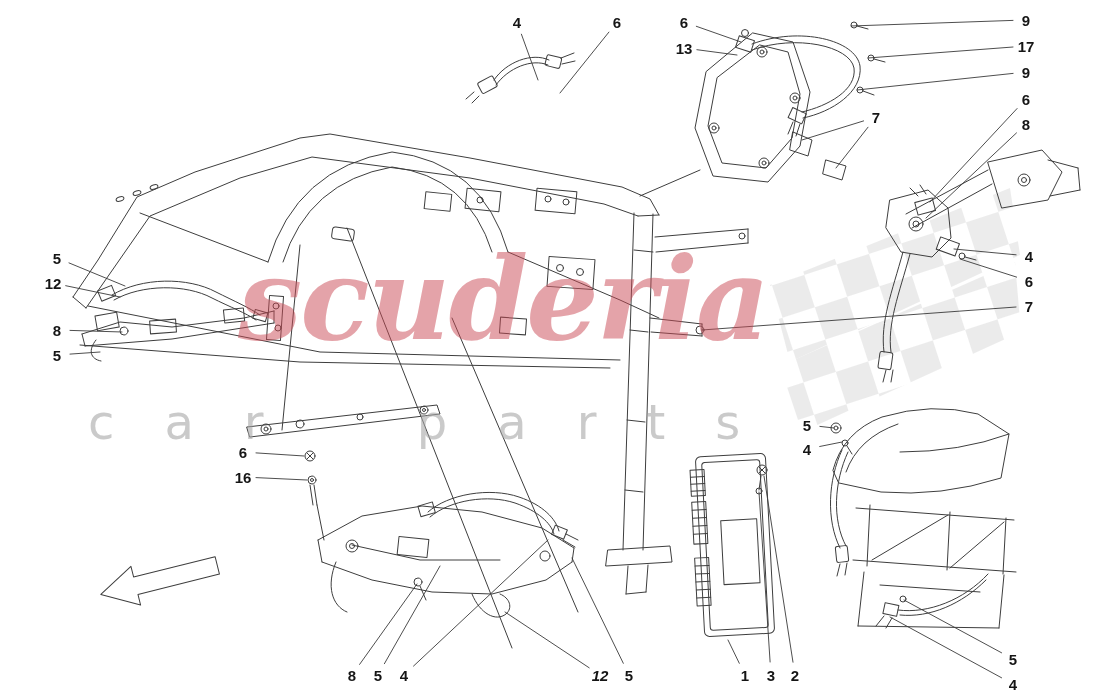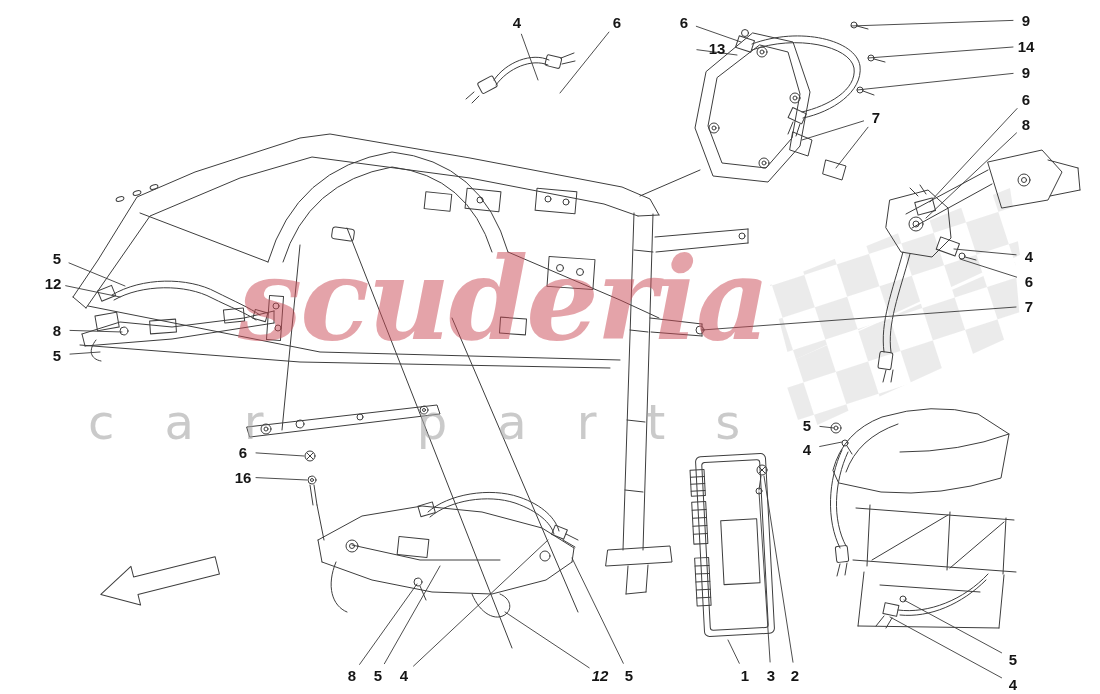--- a/index.html
+++ b/index.html
@@ -281,23 +281,23 @@
       </g>
   </svg>
 
   <div class="wm-brand" data-name="watermark-brand" style="color: rgb(203, 74, 85);">scuderia</div>
   <div class="wm-sub" data-name="watermark-sub" style="color: rgb(168, 168, 168);">car parts</div>
 
   <div class="callout-layer" id="callout-layer" data-name="callout-layer">
       <div class="callout" data-name="part-callout-4" style="left: 517px; top: 22px;">4</div>
       <div class="callout" data-name="part-callout-6" style="left: 617px; top: 22px;">6</div>
       <div class="callout" data-name="part-callout-6" style="left: 684px; top: 22px;">6</div>
-      <div class="callout" data-name="part-callout-13" style="left: 684px; top: 48px; margin-left: 33px;">13</div>
+      <div class="callout" data-name="part-callout-13" style="left: 684px; top: 48px;">13</div>
       <div class="callout" data-name="part-callout-9" style="left: 1026px; top: 20px;">9</div>
-      <div class="callout" data-name="part-callout-14" style="left: 1026px; top: 46px;">14</div>
+      <div class="callout" data-name="part-callout-14" style="left: 1026px; top: 46px;">17</div>
       <div class="callout" data-name="part-callout-9" style="left: 1026px; top: 72px;">9</div>
       <div class="callout" data-name="part-callout-6" style="left: 1026px; top: 99px;">6</div>
       <div class="callout" data-name="part-callout-8" style="left: 1026px; top: 124px;">8</div>
       <div class="callout" data-name="part-callout-7" style="left: 876px; top: 117px;">7</div>
       <div class="callout" data-name="part-callout-5" style="left: 57px; top: 258px;">5</div>
       <div class="callout" data-name="part-callout-10" style="left: 53px; top: 283px;">12</div>
       <div class="callout" data-name="part-callout-8" style="left: 57px; top: 330px;">8</div>
       <div class="callout" data-name="part-callout-5" style="left: 57px; top: 355px;">5</div>
       <div class="callout" data-name="part-callout-4" style="left: 1029px; top: 256px;">4</div>
       <div class="callout" data-name="part-callout-6" style="left: 1029px; top: 281px;">6</div>

